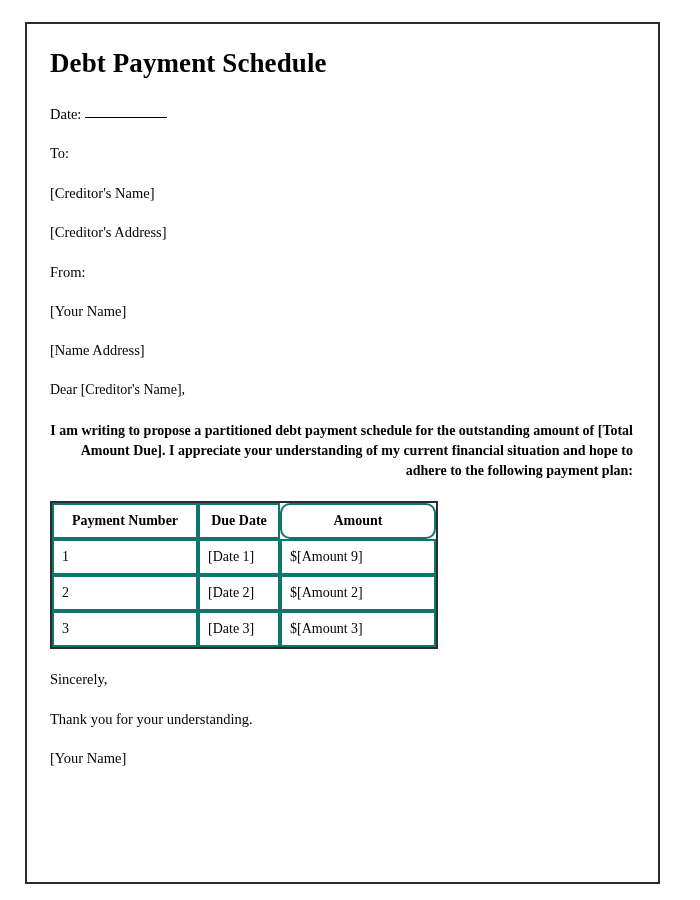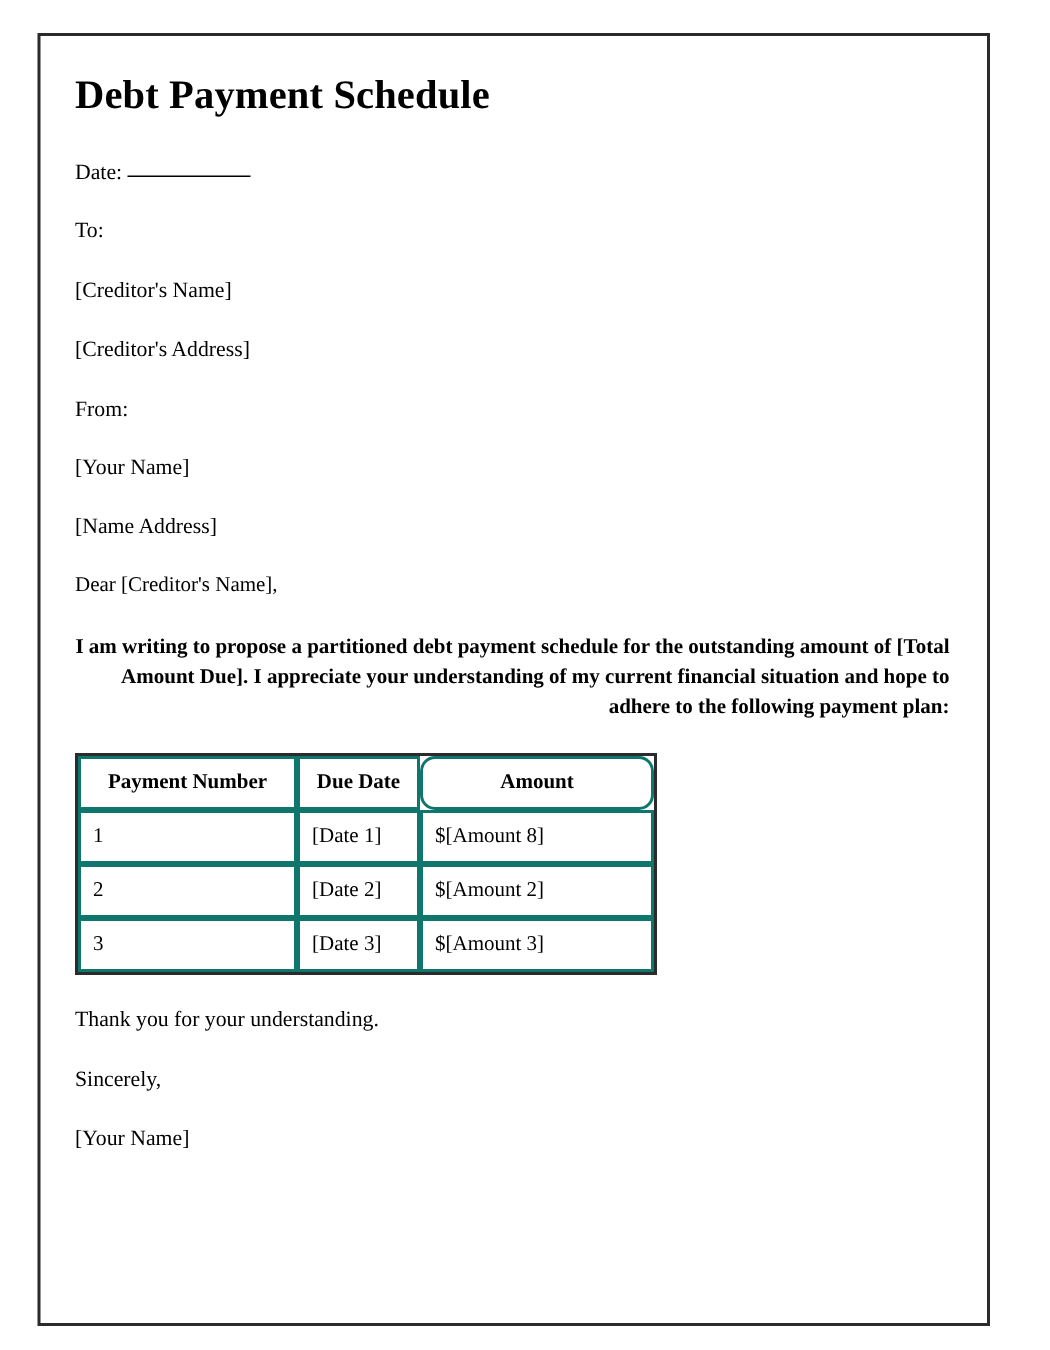--- a/index.html
+++ b/index.html
@@ -134,34 +134,34 @@
     <table class="schedule-table">
       <tbody>
         <tr class="hdr">
           <td class="col-num">Payment Number</td>
           <td class="col-date">Due Date</td>
           <td class="col-amt">Amount</td>
         </tr>
         <tr>
           <td>1</td>
           <td>[Date 1]</td>
-          <td>$[Amount 8]</td>
+          <td>$[Amount 9]</td>
         </tr>
         <tr>
           <td>2</td>
           <td>[Date 2]</td>
           <td>$[Amount 2]</td>
         </tr>
         <tr>
           <td>3</td>
           <td>[Date 3]</td>
           <td>$[Amount 3]</td>
         </tr>
       </tbody>
     </table>
 
 
+    <div class="line">Sincerely,</div>
     <div class="line">Thank you for your understanding.</div>
-    <div class="line">Sincerely,</div>
     <div class="line">[Your Name]</div>
 
   </div>
 </div>
 
 </body></html>

